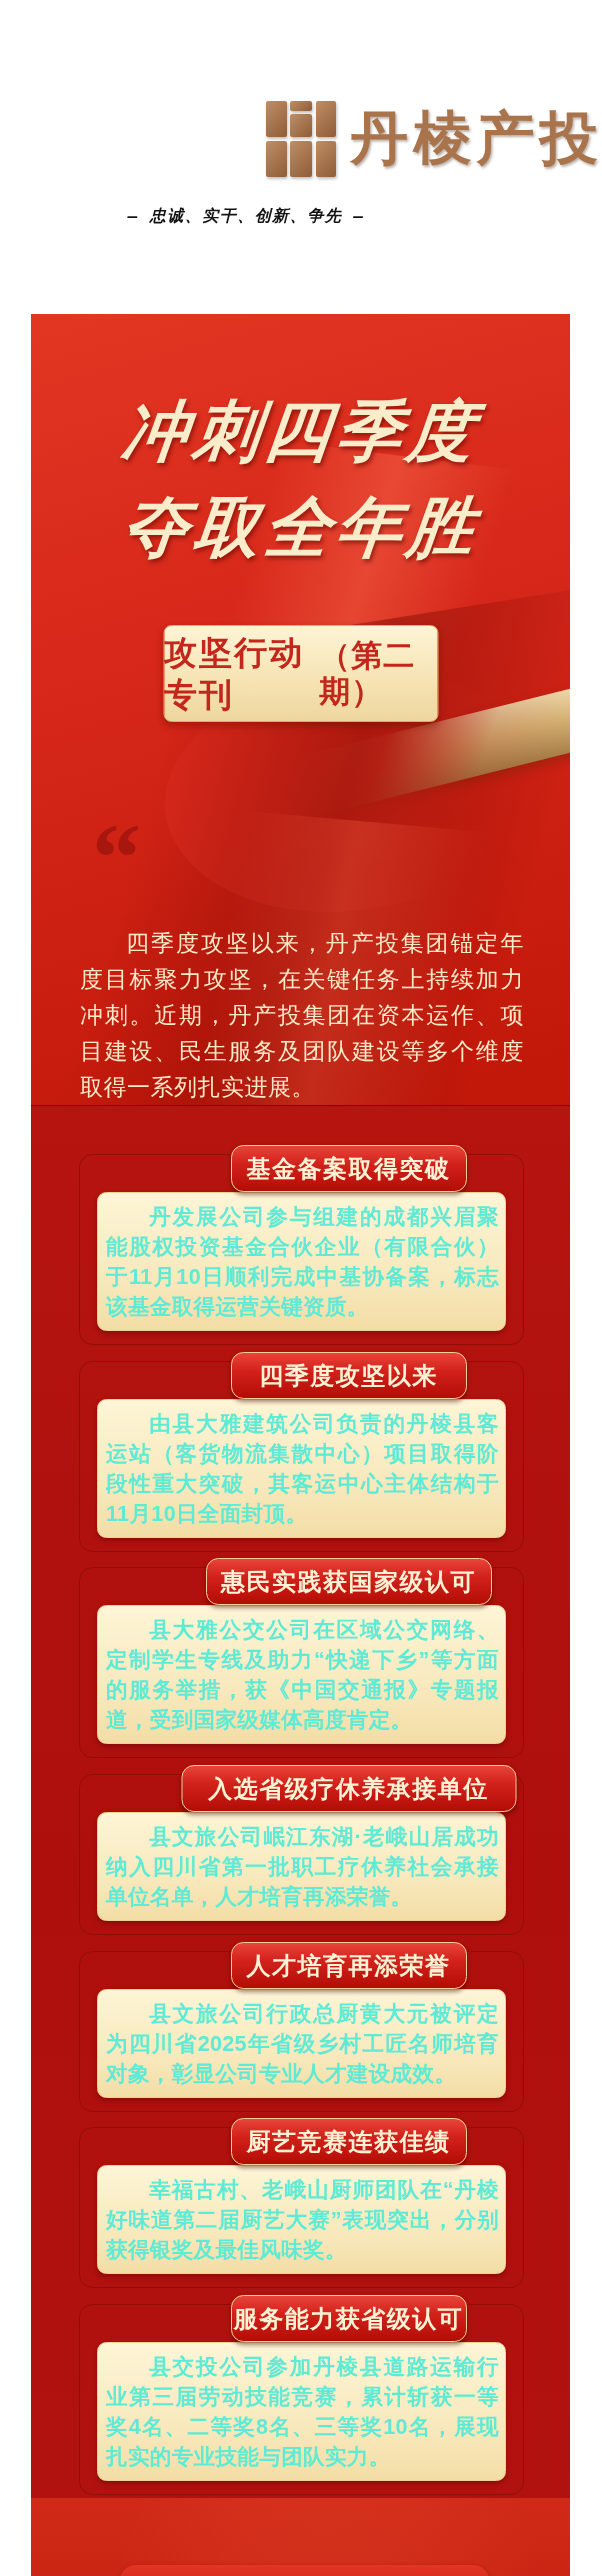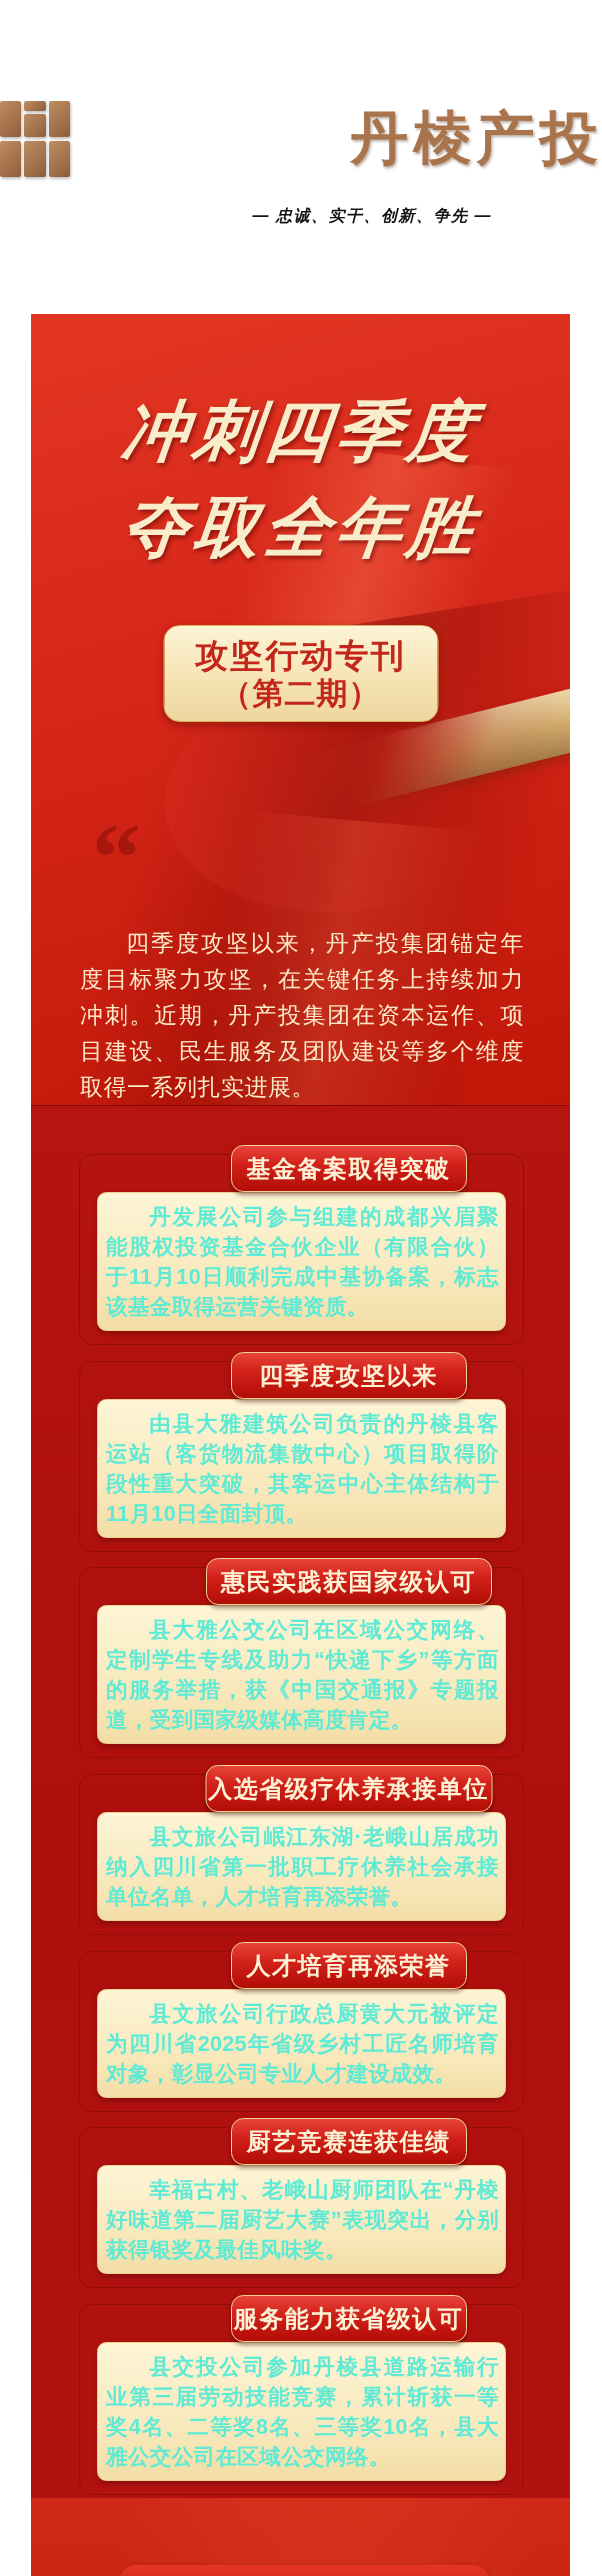--- a/index.html
+++ b/index.html
@@ -1,32 +1,32 @@
 <!DOCTYPE html>
 <html style="font-size:8.2px"><head>
 <meta charset="utf-8">
 <style>
   html,body{margin:0;padding:0;background:#ffffff;}
   #page{position:relative;width:603px;height:3174px;background:#ffffff;overflow:hidden;
         font-family:"Liberation Sans",sans-serif;}
 
   
   .logo-row{position:absolute;top:95px;left:0;width:603px;height:88px;
-            display:flex;align-items:center;justify-content:space-between;gap:13px;}
+            display:flex;align-items:center;justify-content:flex-end;gap:13px;}
   .logo-mark{width:71px;height:76px;display:grid;grid-template-columns:20.6px 21.6px 20.6px;
              grid-template-rows:36px 36px;gap:3.6px;filter:drop-shadow(1.5px 2.1px 1.5px rgba(0,0,0,.25));}
   .logo-mark .cell{background:linear-gradient(135deg,#c08e63,#8e5d39);border-radius:2.1px;}
   .logo-mark .split{display:flex;flex-direction:column;gap:3.1px;background:none;}
   .logo-mark .split i{display:block;background:linear-gradient(135deg,#c08e63,#8e5d39);border-radius:2.1px;}
   .logo-mark .split i.a{height:10.3px;}
   .logo-mark .split i.b{flex:1;}
   .wordmark{font-family:"Liberation Serif",serif;font-size:58px;font-weight:700;color:#a9744c;
             letter-spacing:5.2px;text-shadow:1.5px 2.1px 2.6px rgba(60,30,10,.35);line-height:1;}
-  .tagline{position:absolute;top:206px;left:0;width:492px;text-align:right;
-           font-family:Liberation Sans, sans-serif;font-size:16px;font-weight:700;color:#141414;
+  .tagline{position:absolute;top:206px;left:0;width:492px;text-align:center;
+           font-family:Liberation Mono, monospace;font-size:16px;font-weight:700;color:#141414;
            letter-spacing:1.5px;font-style:italic;}
 
   
   .poster{position:absolute;left:31px;top:314px;width:539px;height:2763px;overflow:hidden;
           background:#c21d12;}
 
   
   .silk{position:absolute;left:0;top:0;width:539px;height:791px;overflow:hidden;
         background:linear-gradient(165deg,#e23622 0%,#d7281b 38%,#c01708 100%);}
   .fold-hi{position:absolute;left:-93px;top:134px;width:773px;height:402px;transform:rotate(7deg);
@@ -44,24 +44,24 @@
             background:linear-gradient(95deg,transparent 35%,rgba(255,100,70,.30) 50%,transparent 68%);}
 
   .main-title{position:absolute;left:0;width:539px;text-align:center;
               font-family:"Liberation Serif",serif;font-style:italic;font-weight:700;
               font-size:66px;line-height:1;letter-spacing:5.2px;color:#f8ecca;
               text-shadow:2.1px 3.1px 4.1px rgba(110,10,0,.65);transform:skewX(-6deg);}
   .title-1{top:85px;}
   .title-2{top:181px;}
 
   .issue-badge{position:absolute;left:50%;top:311px;transform:translateX(-50%);
-               width:273px;height:95px;border-radius:16px;
+               width:273px;height:95px;border-radius:8px;
                background:linear-gradient(180deg,#fdf4d6 0%,#f6e4b4 55%,#eed69f 100%);
                border:1.5px solid #d9af63;box-shadow:0 3.1px 7.2px rgba(100,10,0,.4);
-               display:flex;flex-direction:column;align-items:center;justify-content:center;}
+               display:flex;flex-direction:row;align-items:center;justify-content:center;}
   .issue-badge .l1{font-size:33px;font-weight:700;color:#c3261b;letter-spacing:2.1px;line-height:1.25;}
   .issue-badge .l2{font-size:31px;font-weight:700;color:#c3261b;letter-spacing:1px;line-height:1.15;}
 
   .quote-mark{position:absolute;left:61px;top:494px;font-family:"Liberation Serif",serif;
               font-size:98px;line-height:1;font-weight:700;color:#9e150c;opacity:.8;}
   .intro{position:absolute;left:49px;top:611px;width:444px;font-size:23px;line-height:36px;
          color:#fce9c8;text-indent:2em;text-align:justify;letter-spacing:0.5px;}
 
   
   .panel{position:absolute;left:0;top:791px;width:539px;height:1394px;
@@ -87,21 +87,21 @@
                display:flex;align-items:center;justify-content:center;
                font-size:24px;font-weight:700;color:#fdf2d4;letter-spacing:1.5px;margin-left:48px;}
   .card .body{position:absolute;top:57px;left:75px;width:393px;z-index:2;
               font-size:21.6px;line-height:30px;font-weight:600;color:#5eead4;
               text-indent:2em;text-align:justify;letter-spacing:0.3px;}
 
   .card1{top:831px;} .card2{top:1038px;} .card3{top:1244px;} .card4{top:1451px;}
   .card5{top:1628px;} .card6{top:1804px;} .card7{top:1981px;}
   .card1 .badge,.card2 .badge,.card5 .badge,.card6 .badge,.card7 .badge{width:236px;}
   .card3 .badge{width:286px;}
-  .card4 .badge{width:287px;}
+  .card4 .badge{width:335px;}
 
   
   .bottom{position:absolute;left:0;top:2184px;width:539px;height:579px;overflow:hidden;
           background:linear-gradient(180deg,#d02a17 0%,#c01b10 40%,#8a0b0b 100%);}
   .bottom .vignette{position:absolute;inset:0;
           background:radial-gradient(ellipse at 12% 95%,rgba(50,0,0,.6),transparent 55%),
                      radial-gradient(ellipse at 55% 30%,rgba(255,110,70,.22),transparent 55%);}
   .closing-block{position:absolute;left:0;top:67px;width:539px;}
   .closing-ribbon{position:absolute;top:0;left:88px;width:371px;height:62px;border-radius:17.5px;
           background:linear-gradient(180deg,#e23525 0%,#c11106 100%);
@@ -190,21 +190,21 @@
       <div class="frame"></div>
       <div class="cream"></div>
       <div class="badge">厨艺竞赛连获佳绩</div>
       <div class="body">幸福古村、老峨山厨师团队在“丹棱好味道第二届厨艺大赛”表现突出，分别获得银奖及最佳风味奖。</div>
     </div>
 
     <div class="card l4 card7">
       <div class="frame"></div>
       <div class="cream"></div>
       <div class="badge">服务能力获省级认可</div>
-      <div class="body">县交投公司参加丹棱县道路运输行业第三届劳动技能竞赛，累计斩获一等奖4名、二等奖8名、三等奖10名，县大雅公交公司在区域公交网络。</div>
+      <div class="body">县交投公司参加丹棱县道路运输行业第三届劳动技能竞赛，累计斩获一等奖4名、二等奖8名、三等奖10名，展现扎实的专业技能与团队实力。</div>
     </div>
 
     <div class="bottom">
       <div class="vignette"></div>
       <div class="closing-block">
         <div class="closing-ribbon"></div>
 
       </div>
     </div>
 

